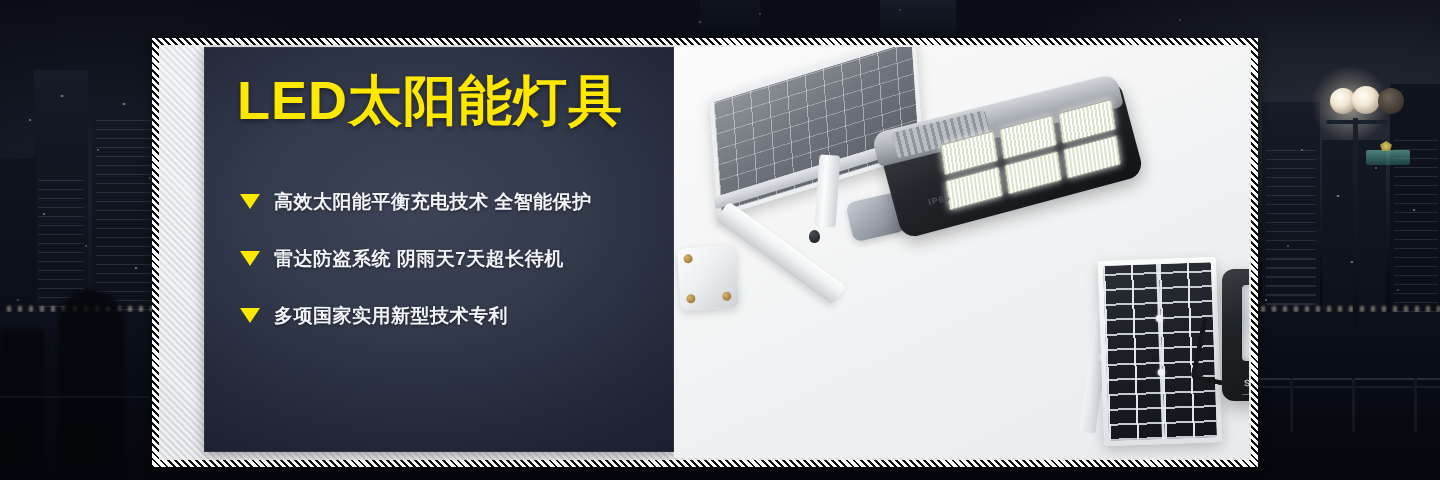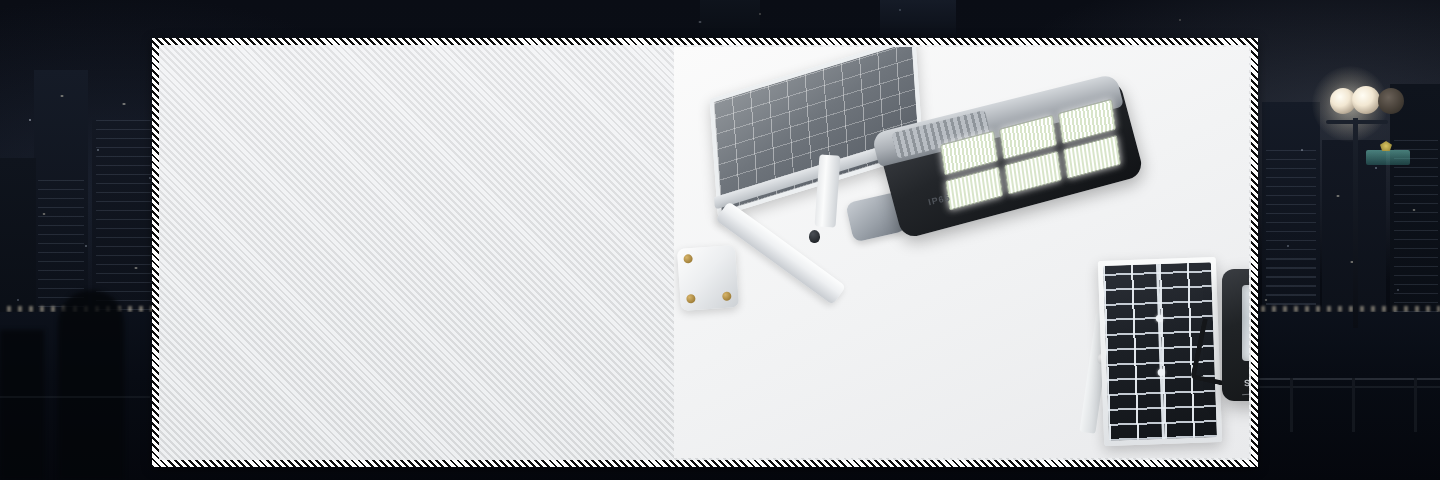--- a/index.html
+++ b/index.html
@@ -310,20 +310,45 @@
   <div class="billboard-crest"></div>
 
   <div class="silhouette" style="left:58px;top:290px;width:66px;height:190px;border-radius:34px 34px 0 0;"></div>
   <div class="silhouette" style="left:0px;top:330px;width:44px;height:150px;"></div>
   <div class="rail" style="left:0px;top:396px;width:150px;opacity:.35;"></div>
 </div>
 
 <div class="frame">
   <div class="frame-inner">
 
+    <div class="copy-panel">
+      <div class="copy-inner">
+
+        <div class="headline">LED太阳能灯具</div>
+
+        <div class="bullets">
+
+          <div class="bullet-row">
+            <span class="bullet-tri"></span>
+            <span class="bullet-text">高效太阳能平衡充电技术 全智能保护</span>
+          </div>
+
+          <div class="bullet-row">
+            <span class="bullet-tri"></span>
+            <span class="bullet-text">雷达防盗系统 阴雨天7天超长待机</span>
+          </div>
+
+          <div class="bullet-row">
+            <span class="bullet-tri"></span>
+            <span class="bullet-text">多项国家实用新型技术专利</span>
+          </div>
+
+        </div>
+      </div>
+    </div>
 
     <div class="product-area">
 
       <div class="sl">
         <div class="sl-panel"></div>
         <div class="sl-panel-edge"></div>
         <div class="sl-mast"></div>
         <div class="sl-arm"></div>
         <div class="sl-joint"></div>
         <div class="sl-sensor"></div>

